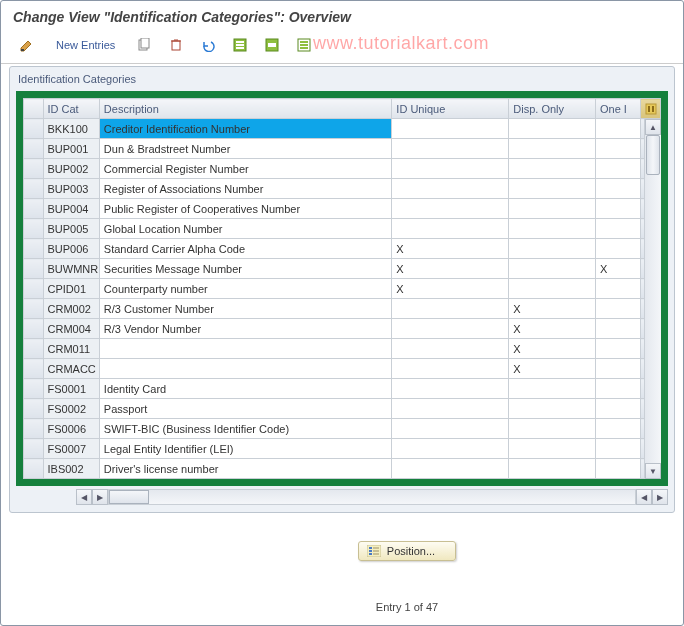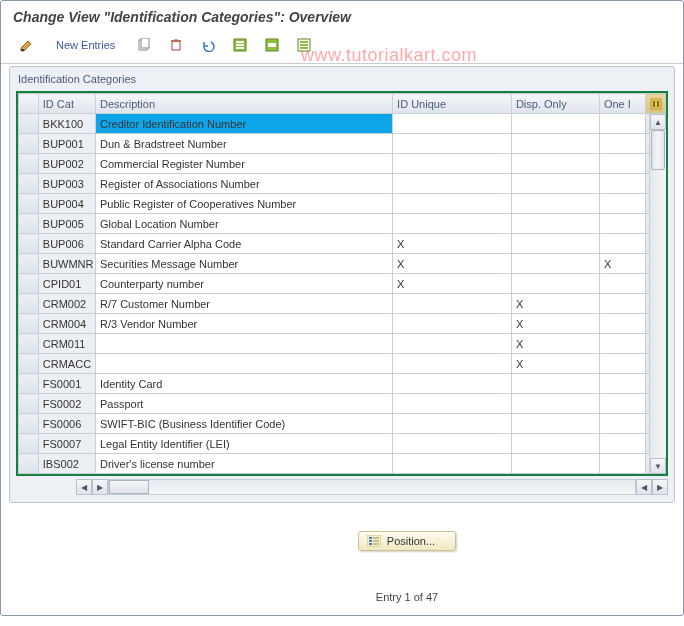--- a/index.html
+++ b/index.html
@@ -37,45 +37,44 @@
     margin-left: 6px;
   }
   .toolbar .text-btn {
     width: auto;
     padding: 0 6px;
     color: #3a5a9a;
     font-size: 11px;
   }
   .watermark {
     position: absolute;
-    left: 300px;
+    left: 312px;
     top: 2px;
     font-size: 18px;
     color: rgba(255,0,0,0.35);
     font-weight: normal;
     pointer-events: none;
     letter-spacing: 0.5px;
-    margin-top: 12px;
   }
   .panel {
     margin: 2px 8px 4px;
     border: 1px solid #bcc5cf;
     border-radius: 3px;
     background: #edf1f6;
     padding: 2px 2px 6px;
   }
   .panel-title {
     padding: 4px 6px 6px;
     color: #4a5a7a;
     font-size: 11px;
   }
   .grid-wrap {
     position: relative;
     margin: 0 4px;
-    border: 2px solid #15803d;
+    border: 7px solid #15803d;
     background: #fff;
   }
   table { border-collapse: collapse; width: 100%; table-layout: fixed; }
   th, td {
     border: 1px solid #c9cfd6;
     height: 20px;
     padding: 0 4px;
     text-align: left;
     font-size: 11px;
     overflow: hidden;
@@ -346,21 +345,21 @@
               <td class="idcat">CPID01</td>
               <td class="desc">Counterparty number</td>
               <td>X</td>
               <td></td>
               <td></td>
               <td class="rowhdr"></td>
             </tr>
             <tr>
               <td class="rowhdr"></td>
               <td class="idcat">CRM002</td>
-              <td class="desc">R/7 Customer Number</td>
+              <td class="desc">R/3 Customer Number</td>
               <td></td>
               <td>X</td>
               <td></td>
               <td class="rowhdr"></td>
             </tr>
             <tr>
               <td class="rowhdr"></td>
               <td class="idcat">CRM004</td>
               <td class="desc">R/3 Vendor Number</td>
               <td></td>

